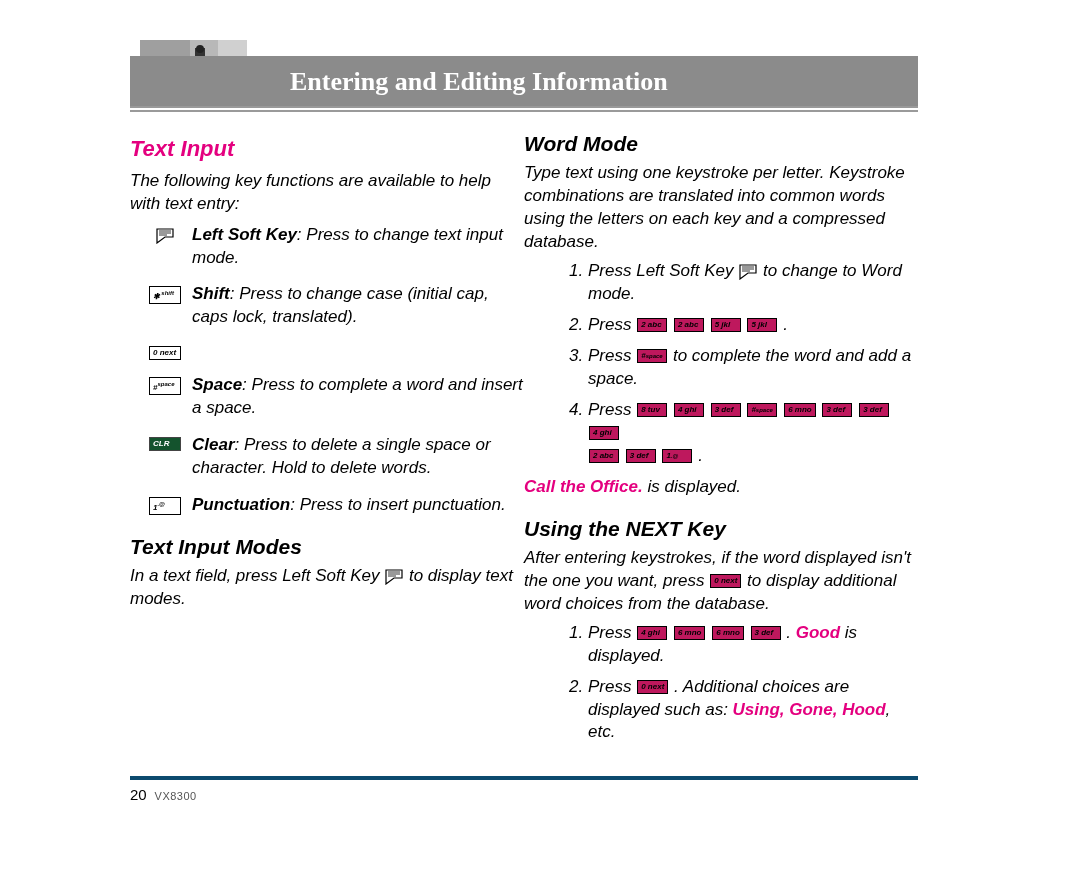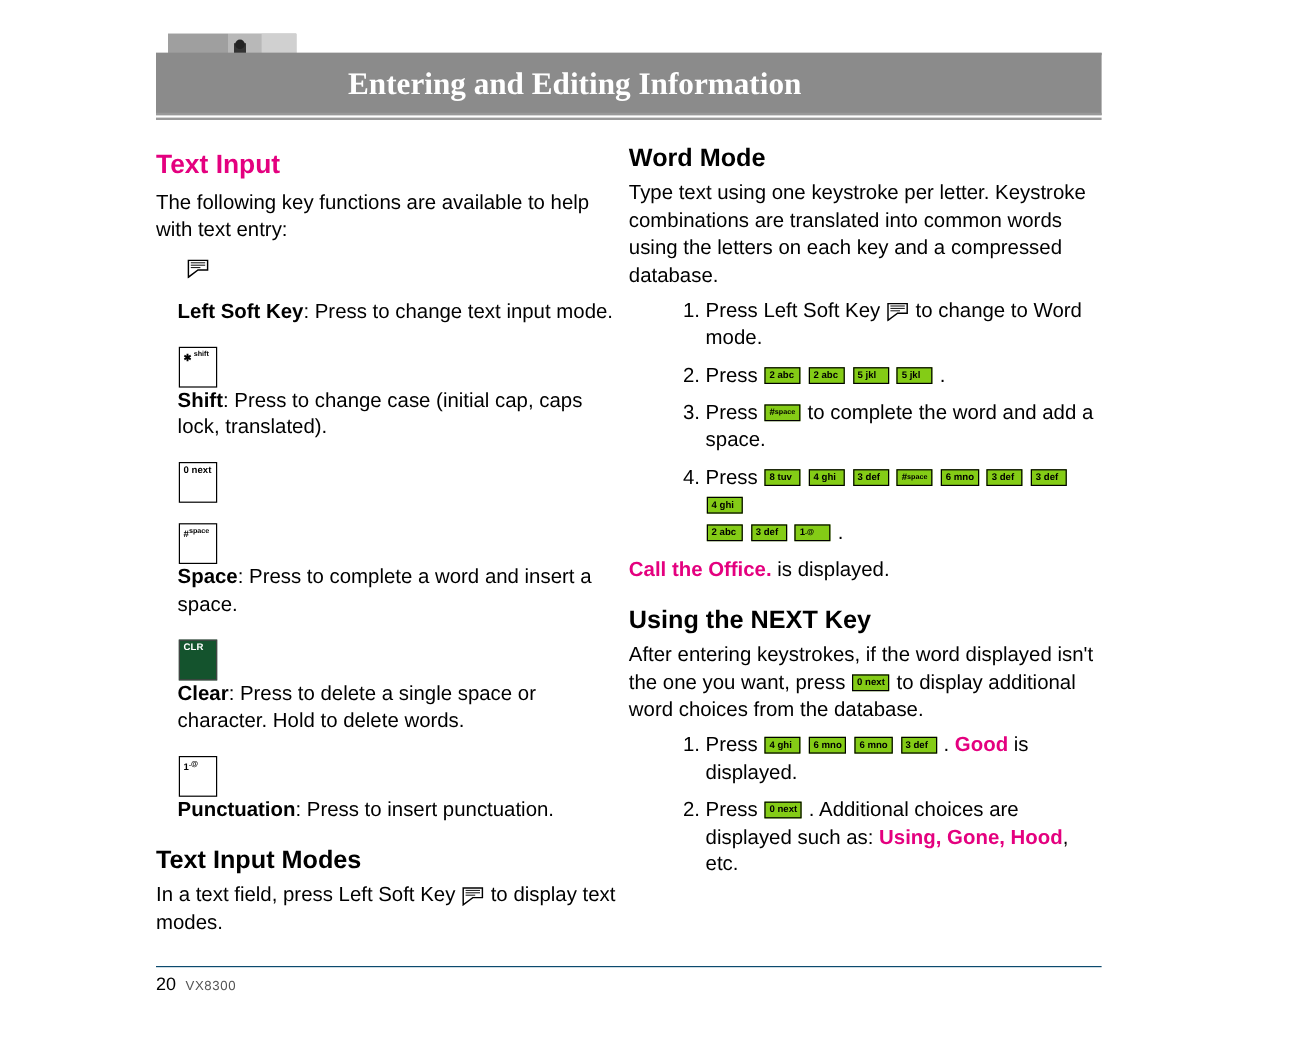--- a/index.html
+++ b/index.html
@@ -6,21 +6,21 @@
     margin: 0;
     padding: 0;
     background: #fff;
     font-family: "Helvetica Neue", Helvetica, Arial, sans-serif;
     color: #000;
     width: 1080px;
     height: 883px;
     box-sizing: border-box;
   }
   .page {
-    padding: 44px 110px 30px 130px;
+    padding: 56px 110px 30px 130px;
     box-sizing: border-box;
     width: 1028px;
   }
   .header-bar {
     position: relative;
     margin-bottom: 18px;
   }
   .header-gray {
     background: #8b8b8b;
     height: 48px;
@@ -47,20 +47,21 @@
     left: 10px;
     top: -16px;
     width: 107px;
     height: 62px;
     background: #aaa;
     overflow: hidden;
   }
   .header-photo svg { width:100%; height:100%; display:block;}
   .columns {
     display: flex;
+    font-style: italic;
   }
   .col {
     flex: 1;
     font-size: 17px;
     line-height: 1.35;
   }
   h2.section {
     color: #e4007f;
     font-size: 22px;
     margin: 8px 0 6px 0;
@@ -69,21 +70,20 @@
   }
   h3.sub {
     font-weight: bold;
     font-size: 21px;
     margin: 16px 0 4px 0;
   }
   .key-row {
     display: flex;
     align-items: flex-start;
     margin: 8px 0 14px 18px;
-    flex-direction: column;
   }
   .key-icon {
     width: 34px;
     flex: 0 0 34px;
     margin-right: 10px;
     display:flex;
     justify-content:center;
     padding-top:3px;
   }
   .key-icon .keycap {
@@ -99,35 +99,35 @@
   }
   .key-icon .keycap.dark { background:#14532d; color:#fff; border-color:#444;}
   .softkey-svg { width:20px; height:17px; }
   .keycap-inline {
     display:inline-block;
     min-width:22px;
     padding:1px 3px;
     font-size:8px;
     line-height:10px;
     border:1px solid #000;
-    background:#84cc16;
+    background:#be185d;
     font-weight:bold;
     vertical-align: middle;
     margin: 0 1px;
   }
   .keycap-inline sup{ font-size:6px; vertical-align:top;}
   ol.numlist {
     padding-left: 20px;
     margin: 6px 0;
   }
   ol.numlist li { margin-bottom: 8px; margin-left: 44px; }
   .magenta { color:#e4007f; font-weight:bold;}
   .footer {
     margin-top: 24px;
-    border-top: 1px solid #0c4a6e;
+    border-top: 4px solid #0c4a6e;
     padding-top: 6px;
     font-size: 14px;
   }
   .footer .pgnum { font-size:15px; }
   .footer .model { font-size:11px; color:#555; letter-spacing:0.5px; margin-left:4px;}
   .key-text b { font-weight:bold; }
 </style>
 </head>
 <body>
 

